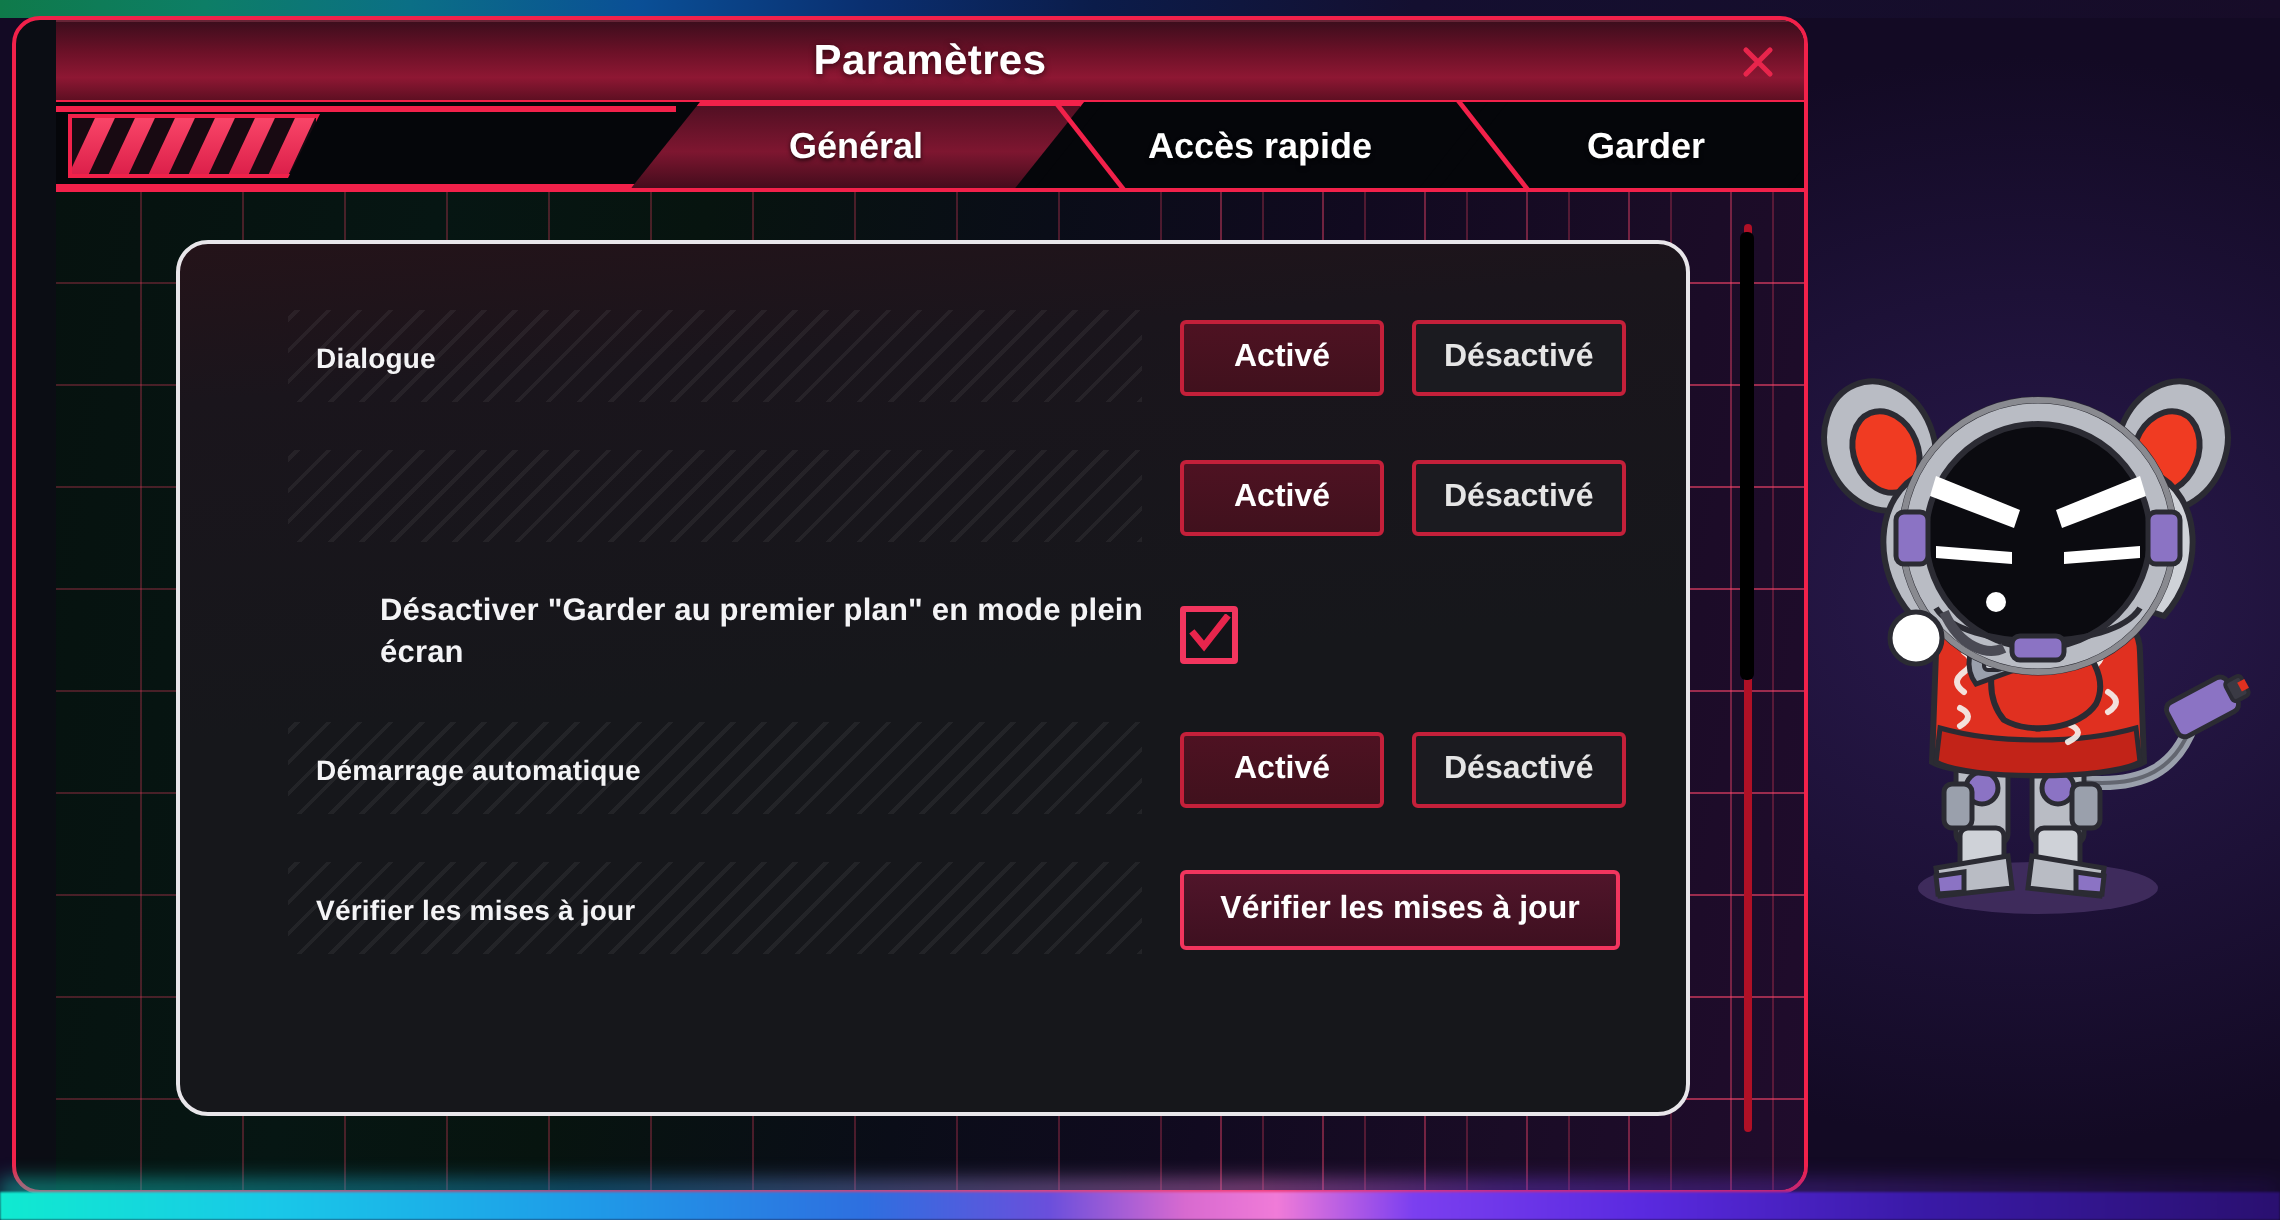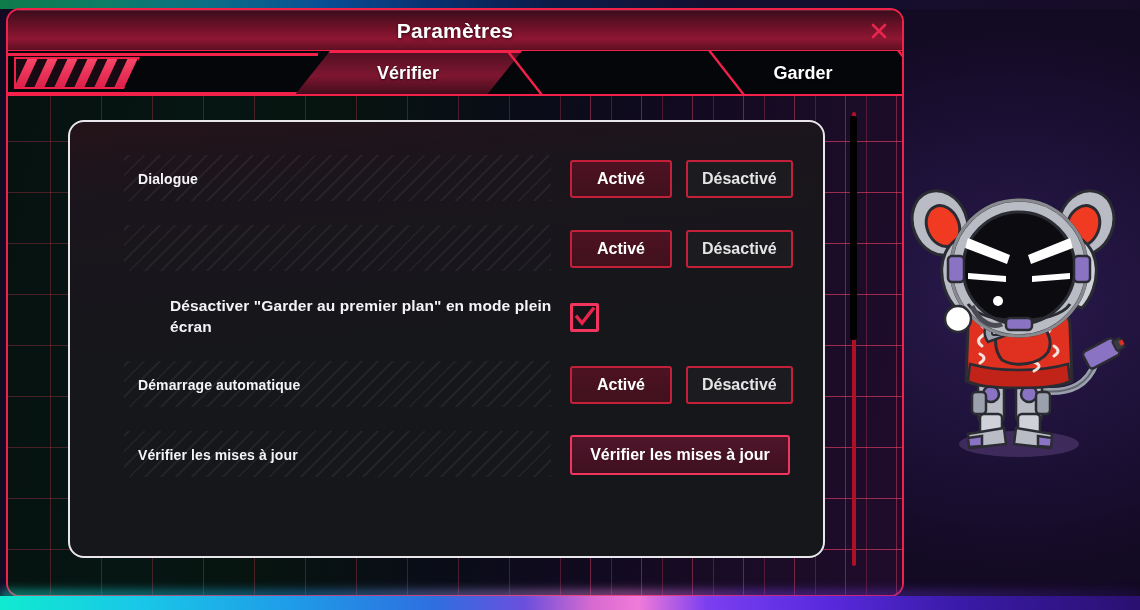--- a/index.html
+++ b/index.html
@@ -55,20 +55,21 @@
 
   
   #window {
     position: absolute;
     left: 6px; top: 8px;
     width: 898px; height: 589px;
     border: 2px solid #f2214a;
     border-radius: 14px;
     overflow: hidden;
     background: #0b0d14;
+    padding-left: 20px;
   }
 
   
   .titlebar {
     position: relative;
     height: 41px;
     background: linear-gradient(180deg, #3a0d1c 0%, #6e1128 42%, #8e1733 72%, #5e0f22 100%);
     border-bottom: 1px solid #f2214a;
   }
   .titlebar::after {
@@ -350,23 +351,27 @@
           <i style="left:24px"></i>
           <i style="left:44px"></i>
         <i style="left:64px"></i>
           <i style="left:84px"></i>
           <i style="left:104px"></i>
       </div>
       <div class="hatch-underline"></div>
 
       <div class="tab active" style="left:286px; width:228px;">
         <div class="tab-bg"></div>
-        <span>Vérifier</span>
-      </div>
-
+        <span>Général</span>
+      </div>
+
+      <div class="tab" style="left:488px; width:228px;">
+        <div class="tab-bg"></div>
+        <span>Accès rapide</span>
+      </div>
 
       <div class="tab" style="left:690px; width:210px;">
         <div class="tab-bg"></div>
         <span>Garder</span>
       </div>
 
       <div class="tab-sep" style="left:495px;"></div>
       <div class="tab-sep" style="left:697px;"></div>
       <div class="tab-sep" style="left:886px;"></div>
     </div>

